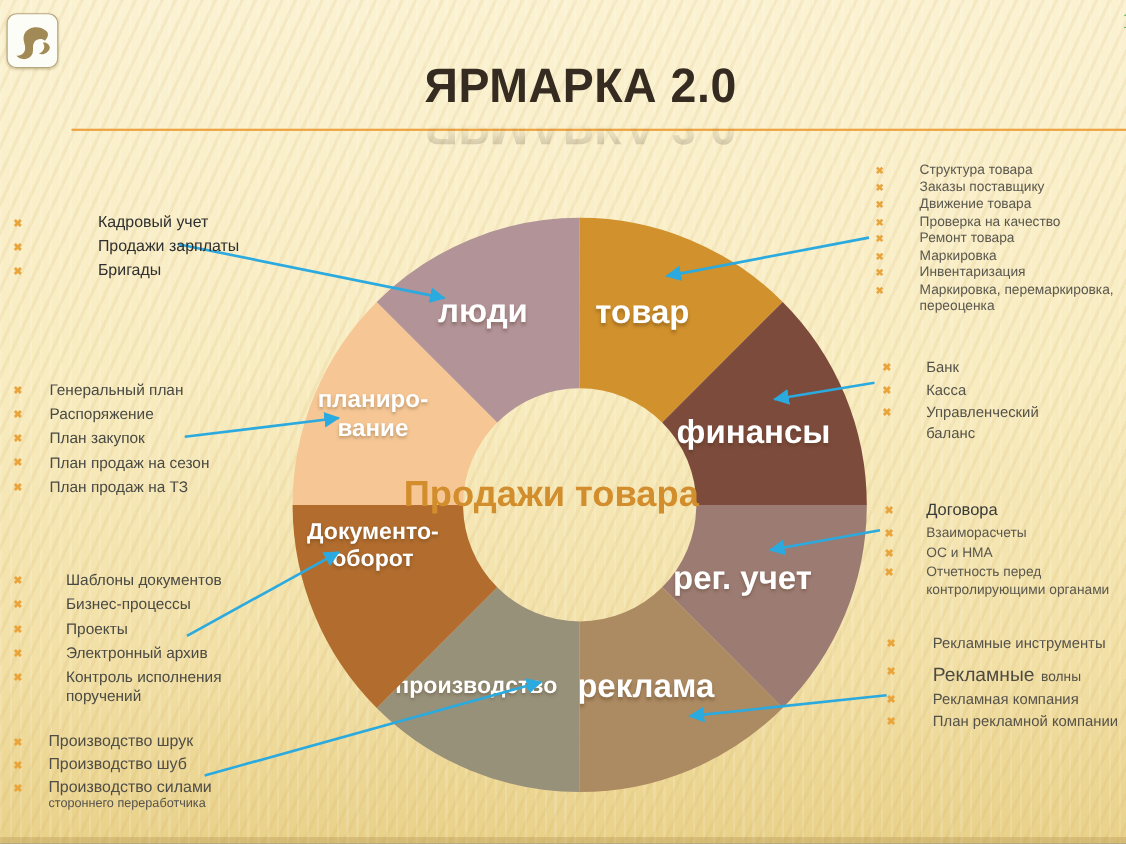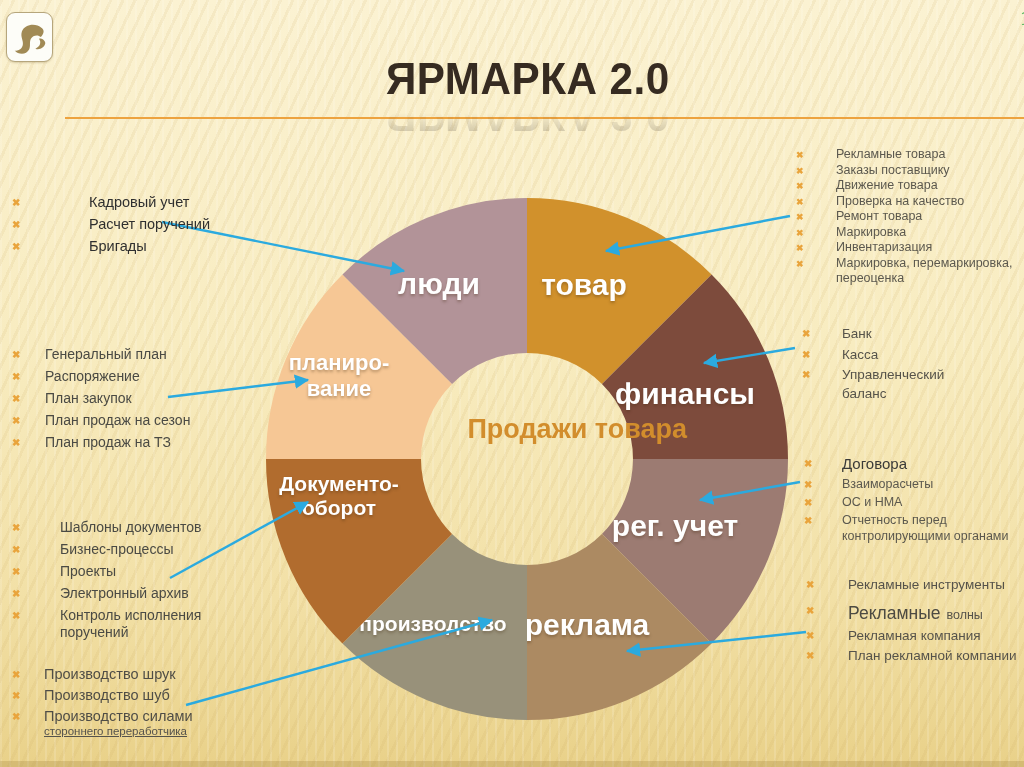--- a/index.html
+++ b/index.html
@@ -32,22 +32,22 @@
     -webkit-mask-image:linear-gradient(to bottom, rgba(0,0,0,.85) 0%, transparent 55%);
     mask-image:linear-gradient(to bottom, rgba(0,0,0,.85) 0%, transparent 55%);
     font-size:44px;font-weight:bold;color:var(--title);letter-spacing:.5px;line-height:1.05;}
   .title-underline{position:absolute;left:65px;right:12px;top:117px;height:2px;
     background:var(--underline);z-index:3;}
 
   
   #donut{position:absolute;left:257px;top:189px;z-index:2;}
   .seg-label{fill:#ffffff;font-weight:bold;font-family:"Liberation Sans",sans-serif;
     dominant-baseline:central;text-shadow:0 2px 3px rgba(70,45,20,.35);}
-  .center-label{position:absolute;left:367px;top:414px;width:320px;text-align:right;z-index:3;
-    font-size:27px;font-weight:bold;color:var(--centerlbl);}
+  .center-label{position:absolute;left:367px;top:430px;width:320px;text-align:left;z-index:3;
+    font-size:33px;font-weight:bold;color:var(--centerlbl);}
 
   
   #arrows{position:absolute;left:0;top:0;z-index:5;pointer-events:none;}
   #arrows line{stroke:var(--arrow);stroke-width:2.4px;}
 
   
   .list{position:absolute;z-index:6;}
   .li{display:flex;align-items:flex-start;}
   .x{color:var(--bullet);font-weight:bold;flex:0 0 auto;text-align:left;}
   .t{flex:1 1 auto;}
@@ -64,21 +64,21 @@
 
   .l-doc  {left:12px;top:519px;width:207px;}
   .l-doc  .x{width:32px;font-size:10px;padding-top:3px;}
   .l-doc  .li{margin-bottom:5px;}
   .l-doc  .t{font-size:14px;line-height:17px;color:#4a4a44;margin-left:16px;}
 
   .l-prod {left:12px;top:666px;width:245px;}
   .l-prod .x{width:32px;font-size:10px;padding-top:3px;}
   .l-prod .li{margin-bottom:4px;}
   .l-prod .t{font-size:14.5px;line-height:17px;color:#4f4d46;}
-  .l-prod .sub{display:block;font-size:11.5px;line-height:13px;color:#55534c;text-decoration:underline;}
+  .l-prod .sub{display:block;font-size:11.5px;line-height:13px;color:#55534c;}
 
   .r-goods{left:796px;top:147px;width:222px;}
   .r-goods .x{width:40px;font-size:9px;padding-top:3px;}
   .r-goods .li{margin-bottom:0;}
   .r-goods .t{font-size:12.5px;line-height:15.5px;color:#5b584e;}
 
   .r-fin  {left:802px;top:324px;width:165px;}
   .r-fin  .x{width:40px;font-size:10px;padding-top:4px;}
   .r-fin  .li{margin-bottom:1.5px;}
   .r-fin  .t{font-size:13.5px;line-height:19px;color:#56534a;}
@@ -156,21 +156,21 @@
       <line x1="168" y1="397" x2="308" y2="380" marker-end="url(#ah)"></line>
     </svg>
 
   <div class="list l-hr">
     <div class="li">
         <span class="x">✖</span>
         <span class="t">Кадровый учет</span>
       </div>
     <div class="li">
         <span class="x">✖</span>
-        <span class="t">Расчет поручений</span>
+        <span class="t">Продажи зарплаты</span>
       </div>
     <div class="li">
         <span class="x">✖</span>
         <span class="t">Бригады</span>
       </div>
   </div>
 
   <div class="list l-plan">
     <div class="li">
         <span class="x">✖</span>
@@ -228,21 +228,21 @@
       </div>
     <div class="li">
         <span class="x">✖</span>
         <span class="t"><span>Производство силами</span><span class="sub">стороннего переработчика</span></span>
       </div>
   </div>
 
   <div class="list r-goods">
     <div class="li">
         <span class="x">✖</span>
-        <span class="t">Рекламные товара</span>
+        <span class="t">Структура товара</span>
       </div>
     <div class="li">
         <span class="x">✖</span>
         <span class="t">Заказы поставщику</span>
       </div>
     <div class="li">
         <span class="x">✖</span>
         <span class="t">Движение товара</span>
       </div>
     <div class="li">

